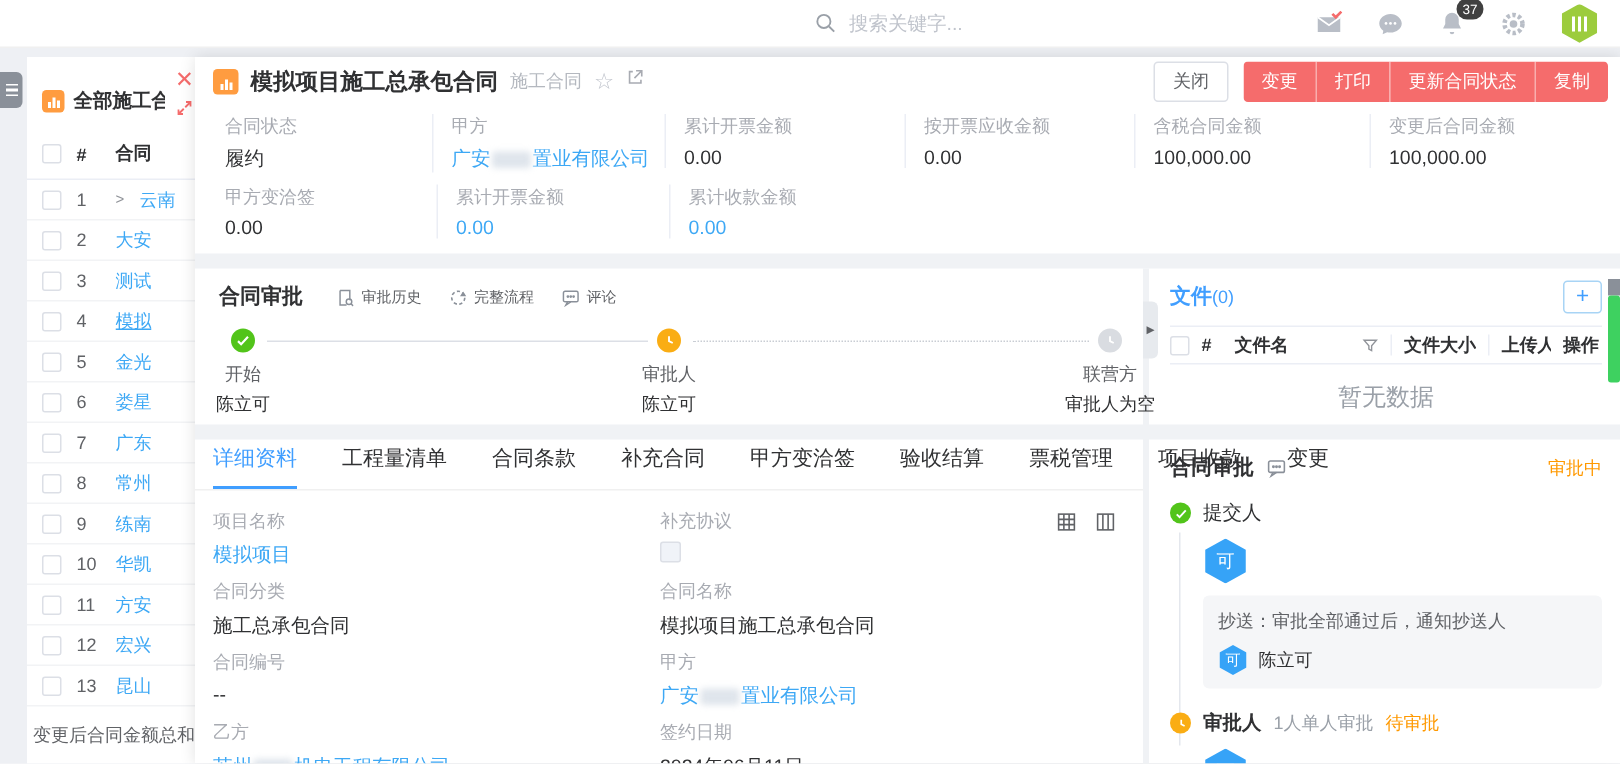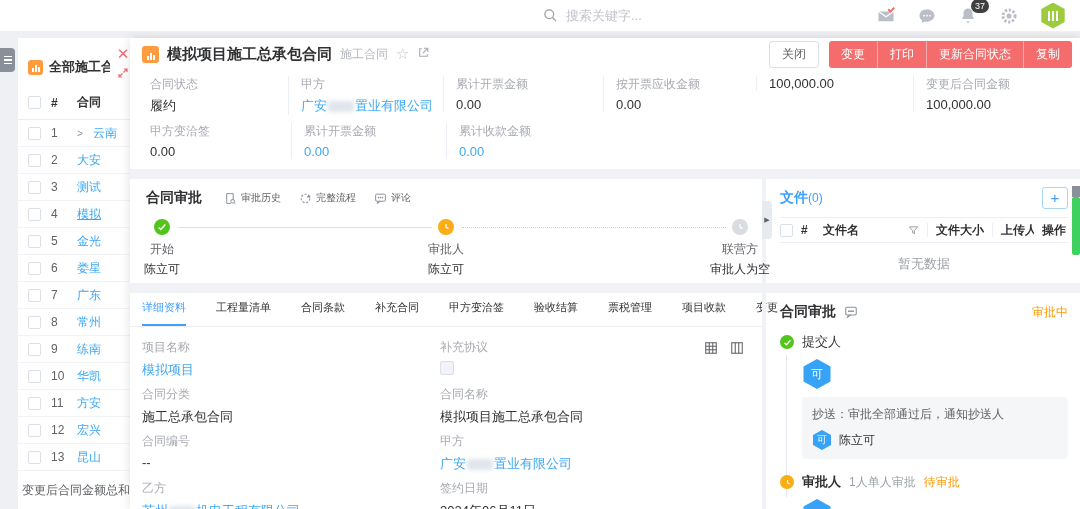--- a/index.html
+++ b/index.html
@@ -83,42 +83,42 @@
   .step-ic { position:absolute; top:0; width:16px; height:16px; border-radius:50%; display:flex; align-items:center; justify-content:center; }
   .step-ic svg { width:10px; height:10px; stroke:#fff; fill:none; }
   .st-done { background:#52c41a; } .st-cur { background:#faad14; } .st-pend { background:#d9dce1; }
   .step-lbl { position:absolute; top:22px; width:120px; text-align:center; font-size:12px; color:#606266; }
   .step-lbl b { display:block; font-weight:normal; color:#303133; font-size:12px; margin-top:3px; }
   .sline { position:absolute; top:8px; border-top:1px solid #dcdfe6; }
   .sline.dot { border-top-style:dotted; border-top-color:#c9cdd4; }
 
   
   .tabsbar { height:34px; flex:0 0 auto; display:flex; align-items:flex-end; padding-left:12px; gap:30px; border-bottom:1px solid #f0f0f0; }
-  .tab { font-size:11px; color:#303133; padding-bottom:9px; cursor:pointer; white-space:nowrap; border-bottom:2px solid transparent; }
+  .tab { font-size:14px; color:#303133; padding-bottom:9px; cursor:pointer; white-space:nowrap; border-bottom:2px solid transparent; }
   .tab.active { color:#409eff; border-bottom-color:#409eff; }
 
   
   .details { flex:1 1 auto; position:relative; overflow:hidden; padding:12px 0 0 12px; }
   .dgrid { display:grid; grid-template-columns:298px 1fr; grid-auto-rows:minmax(44px,auto); row-gap:3px; }
   .dfield .flabel { margin-bottom:5px; }
   .cb-disabled { width:14px; height:14px; border:1px solid #dcdfe6; border-radius:2px; background:#f0f3f8; display:inline-block; }
   .dicons { position:absolute; top:14px; right:18px; display:flex; gap:12px; }
   .dicons svg { width:14px; height:14px; stroke:#606266; fill:none; cursor:pointer; }
 
   
   .files { height:104px; flex:0 0 auto; padding:8px 12px 0 14px; position:relative; }
   .files-head { display:flex; align-items:center; }
   .files-title { font-size:14px; font-weight:bold; color:#409eff; }
   .files-count { font-size:12px; color:#409eff; }
   .btn-add { margin-left:auto; width:26px; height:22px; border:1px solid #a8d4f5; border-radius:3px; background:#fff; color:#409eff; font-size:15px; line-height:18px; cursor:pointer; }
   .fthead { display:flex; align-items:center; margin-top:8px; border-top:1px solid #ebeef5; border-bottom:1px solid #ebeef5; height:26px; font-size:12px; font-weight:bold; color:#303133; gap:8px; }
   .fthead .fc { white-space:nowrap; overflow:hidden; }
   .funnel { width:11px; height:11px; fill:none; stroke:#909399; margin-left:auto; }
   .fdiv { width:1px; height:14px; background:#ebeef5; flex:0 0 auto; }
-  .fempty { text-align:center; font-size:13px; color:#9aa0a8; margin-top:12px; }
+  .fempty { text-align:center; font-size:16px; color:#9aa0a8; margin-top:12px; }
 
   
   .approval-panel { flex:1 1 auto; padding:10px 12px 0 14px; overflow:hidden; position:relative; }
   .ap-head { display:flex; align-items:center; gap:8px; }
   .ap-title { font-size:14px; font-weight:bold; color:#303133; }
   .ap-head svg { width:14px; height:14px; stroke:#8a9099; fill:none; }
   .ap-status { margin-left:auto; font-size:12px; color:#ff9900; }
   .timeline { position:relative; margin-top:12px; padding-left:0; }
   .tl-line { position:absolute; left:6px; top:22px; width:1px; height:142px; background:#e4e7ed; }
   .tl-item { display:flex; align-items:center; gap:8px; font-size:13px; color:#303133; position:relative; }
@@ -332,20 +332,21 @@
         </div>
         <div class="scell">
           <div class="flabel">累计开票金额</div>
           <div class="fvalue">0.00</div>
         </div>
         <div class="scell">
           <div class="flabel">按开票应收金额</div>
           <div class="fvalue">0.00</div>
         </div>
         <div class="scell">
+          <div class="flabel">含税合同金额</div>
           <div class="fvalue">100,000.00</div>
         </div>
         <div class="scell">
           <div class="flabel">变更后合同金额</div>
           <div class="fvalue">100,000.00</div>
         </div>
       </div>
     <div class="srow srow2" id="summary-row2">
         <div class="scell">
           <div class="flabel">甲方变洽签</div>

